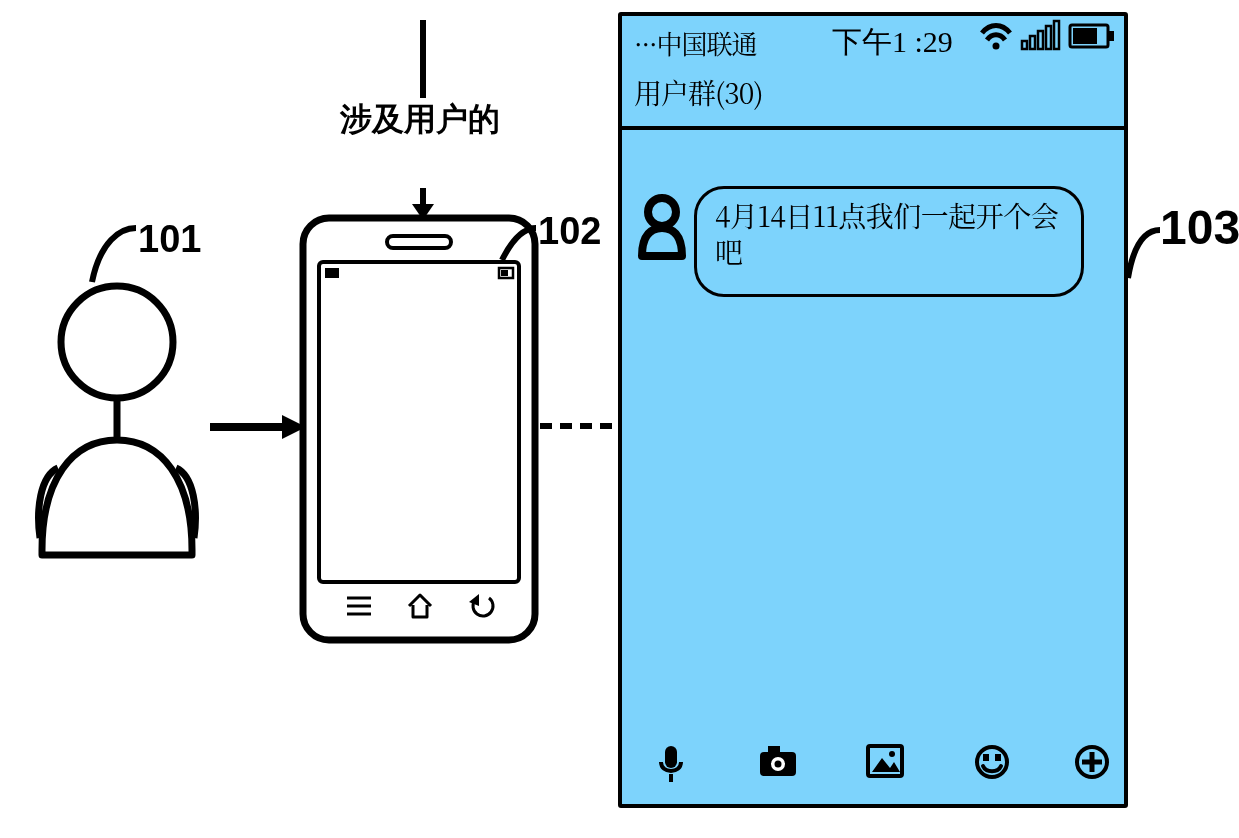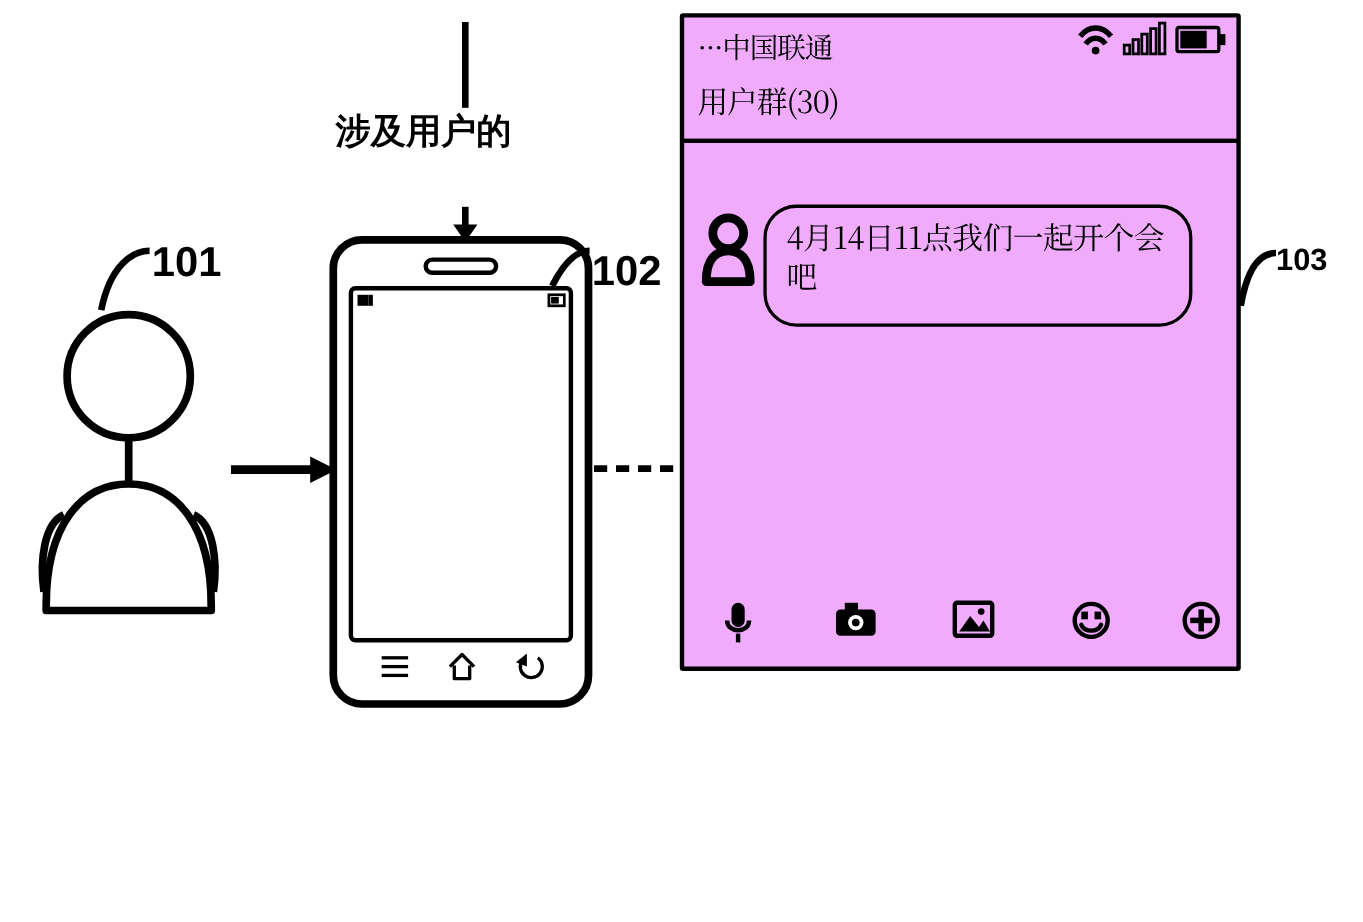--- a/index.html
+++ b/index.html
@@ -7,21 +7,21 @@
 
   
   #user{position:absolute;left:22px;top:280px;width:190px;height:270px}
   #user svg{position:absolute;left:0;top:0}
 
   
   #smallphone{position:absolute;left:299px;top:214px;width:240px;height:430px}
   #smallphone svg{position:absolute;left:0;top:0}
 
   
-  #bigphone{position:absolute;left:618px;top:12px;width:510px;height:598px;border:4px solid #000;border-radius:3px;box-sizing:border-box;background:#f0abfc}
+  #bigphone{position:absolute;left:618px;top:12px;width:510px;height:796px;border:4px solid #000;border-radius:3px;box-sizing:border-box;background:#7dd3fc}
   #statusbar{position:absolute;left:0;top:0;right:0;height:44px;color:#000}
   #carrier{position:absolute;left:12px;top:8px;font-size:26px;letter-spacing:-1px}
   #clock{position:absolute;left:210px;top:6px;font-size:30px;letter-spacing:0;font-family:"SimSun",serif}
   #wifi{position:absolute;right:110px;top:5px}
   #bars{position:absolute;right:62px;top:5px}
   #batt{position:absolute;right:8px;top:5px}
 
   #grouptitle{position:absolute;left:12px;top:56px;font-size:28px;letter-spacing:-1px}
   #divider{position:absolute;left:-2px;right:-2px;top:110px;height:4px;background:#000}
 
@@ -29,25 +29,25 @@
   #avatar{position:absolute;left:10px;top:176px}
   #bubble{position:absolute;left:72px;top:170px;width:390px;min-height:72px;border:3.5px solid #000;border-radius:30px;padding:8px 18px 24px 18px;box-sizing:border-box;font-size:28px;line-height:1.3;letter-spacing:-.5px}
 
   
   #bottombar{position:absolute;left:0;bottom:12px;right:0;height:56px}
   #bottombar .slot{position:absolute;top:8px}
   #bottombar .slot svg,#statusbar svg,#avatar svg{display:block}
 
   
   .label{position:absolute;font-family:"SimHei","Microsoft YaHei",sans-serif;font-weight:800;font-size:32px;line-height:1.1}
-  #label-msg{left:305px;top:102px;width:230px}
+  #label-msg{left:305px;top:102px;text-align:center;width:230px}
   .tag{position:absolute;font-weight:900;font-family:Liberation Sans, sans-serif}
   #tag101{left:138px;top:218px;font-size:38px}
-  #tag102{left:538px;top:226px;font-size:38px}
-  #tag103{left:1160px;top:220px;font-size:28px}
+  #tag102{left:538px;top:210px;font-size:38px}
+  #tag103{left:1160px;top:200px;font-size:48px}
 
   svg{overflow:visible}
 </style>
 </head>
 <body>
 
 <div id="stage">
 
   <svg style="position:absolute;left:408px;top:20px" width="30" height="200">
     <line x1="15" y1="0" x2="15" y2="78" stroke="#000" stroke-width="6"></line>
@@ -124,20 +124,21 @@
   </svg>
   <div id="tag102" class="tag">102</div>
 
   <svg style="position:absolute;left:540px;top:416px" width="84" height="20">
     <line x1="0" y1="10" x2="84" y2="10" stroke="#000" stroke-width="6" stroke-dasharray="12 8"></line>
   </svg>
 
   <div id="bigphone">
     <div id="statusbar">
       <div id="carrier">···中国联通</div>
+      <div id="clock">下午1 :29</div>
       <span id="wifi">
         <svg width="36" height="30">
             <path d="M4 12 C12 2 24 2 32 12" fill="none" stroke="#000" stroke-width="5"></path>
             <path d="M9 19 C14 12 22 12 27 19" fill="none" stroke="#000" stroke-width="5"></path>
             <circle cx="18" cy="25" r="3.5" fill="#000"></circle>
           </svg>
       </span>
       <span id="bars">
         <svg width="40" height="30">
           <rect x="0" y="20" width="5" height="8" fill="none" stroke="#000" stroke-width="2.5"></rect>

